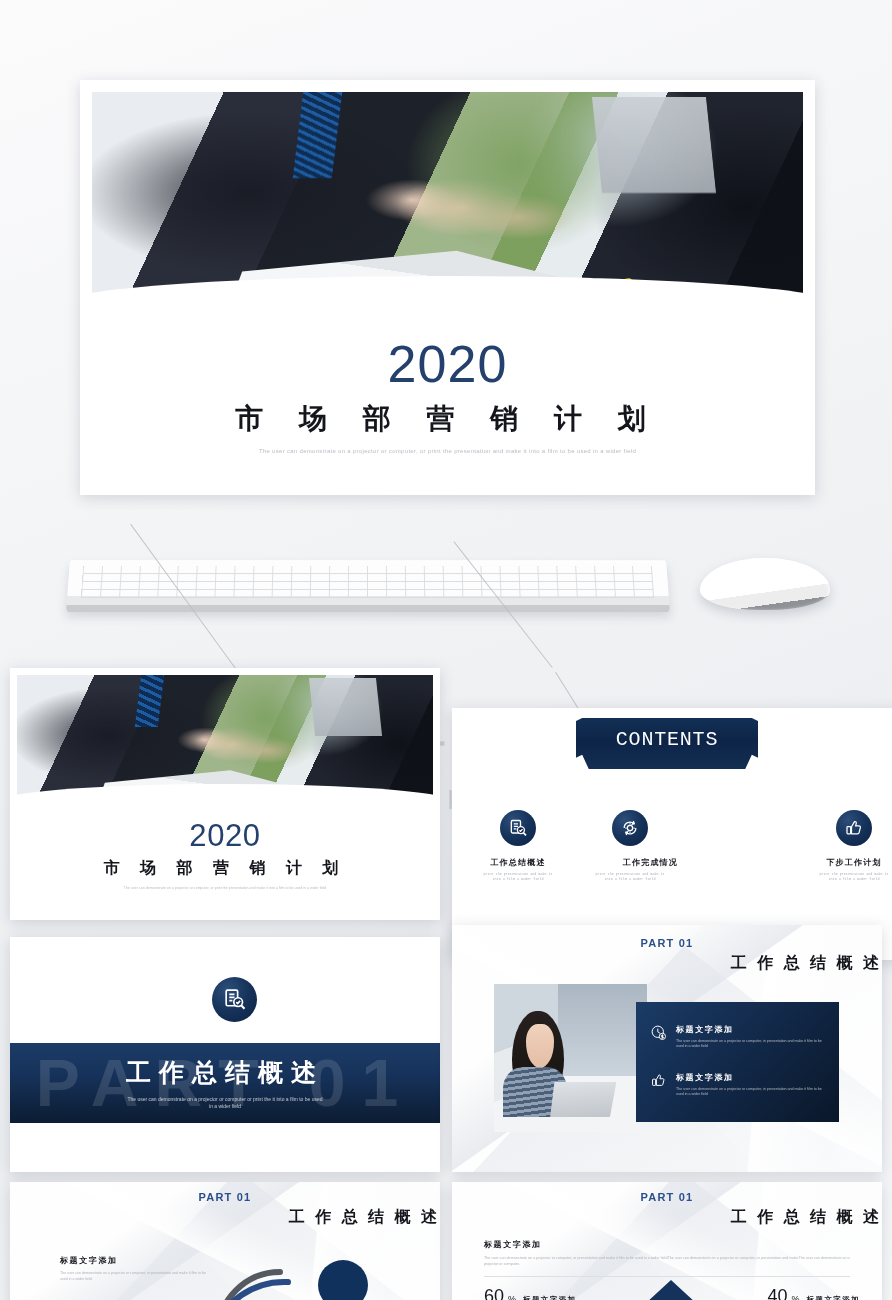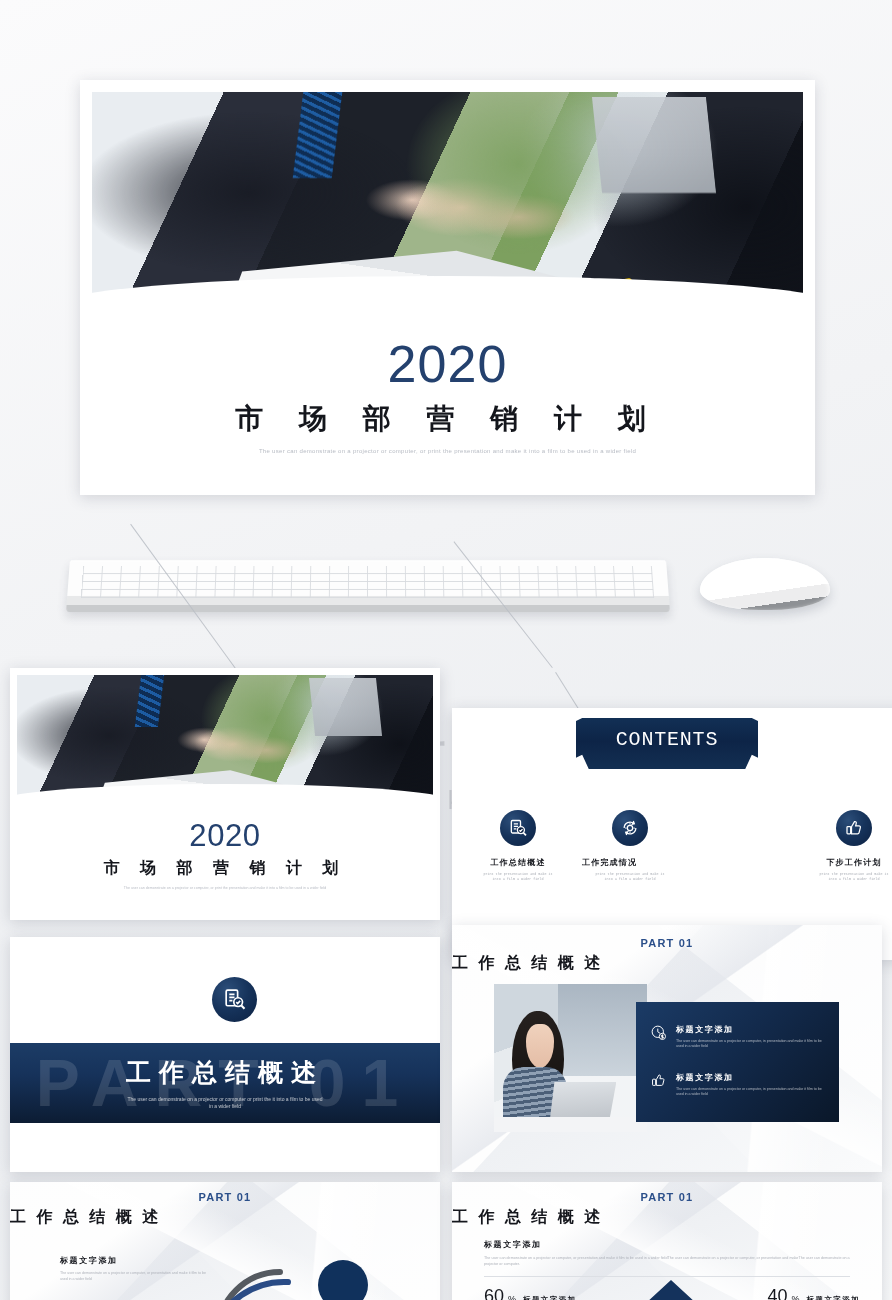--- a/index.html
+++ b/index.html
@@ -117,21 +117,21 @@
     background:linear-gradient(180deg,#1c3c66 0%,#16325a 40%,#0c1c33 100%);
     display:flex; flex-direction:column; align-items:center; justify-content:center; }
   .ghost { position:absolute; left:0; top:0; width:100%; height:100%;
     display:flex; align-items:center; justify-content:center;
     color:rgba(255,255,255,.13); font-weight:700; letter-spacing:.04em; }
   .band h2 { color:#fff; font-weight:700; position:relative; z-index:2; }
   .band p { color:rgba(255,255,255,.72); text-align:center; position:relative; z-index:2; line-height:1.5; }
 
   
   .ph-part { color:#2b4f8a; font-weight:700; text-align:center; }
-  .ph-cn { color:#15171d; font-weight:700; text-align:left; }
+  .ph-cn { color:#15171d; font-weight:700; text-align:right; }
 
   
   .photo-w { position:absolute; overflow:hidden;
     background:linear-gradient(160deg,#cfd7de 0 34%,#e7ebee 34% 58%,#f2f4f6 58% 100%); }
   .photo-w .win { position:absolute; right:0; top:0; width:58%; height:62%;
     background:
       linear-gradient(180deg,#aab6c2,#cbd4dc),
       repeating-linear-gradient(0deg, rgba(140,152,165,.55) 0 1px, rgba(0,0,0,0) 1px 22%),
       repeating-linear-gradient(90deg, rgba(140,152,165,.55) 0 1px, rgba(0,0,0,0) 1px 30%); }
   .photo-w .hair { position:absolute; left:12%; top:18%; width:34%; height:60%;
@@ -233,21 +233,21 @@
 
     <div style="position:absolute; left:130px; top:102px; width:96px;">
       <div class="cicle" style="width:36px;height:36px;margin:0 auto;">
         <svg width="20" height="20" viewBox="0 0 24 24" fill="none" stroke="#fff" stroke-width="1.5">
           <path d="M5 12a7 7 0 0 1 11.6-5.3M19 12a7 7 0 0 1-11.6 5.3"></path>
           <path d="M16 3.6l1.2 3.3-3.4.9M8 20.4l-1.2-3.3 3.4-.9" fill="#fff"></path>
           <circle cx="12" cy="12" r="3.2"></circle>
             <path d="M12 7.8v-1.4M12 17.6v-1.4M7.8 12H6.4M17.6 12h-1.4"></path>
         </svg>
       </div>
-      <div class="item-title" style="font-size:8px; letter-spacing:1.2px; text-align:left; margin-top:11px;">工作完成情况</div>
+      <div class="item-title" style="font-size:8px; letter-spacing:1.2px; text-align:right; margin-top:11px;">工作完成情况</div>
       <div class="item-desc" style="font-size:3.4px; margin-top:4px; padding:0 10px;">print the presentation and make it into a film a wider field</div>
     </div>
 
 
     <div style="position:absolute; left:354px; top:102px; width:96px;">
       <div class="cicle" style="width:36px;height:36px;margin:0 auto;">
         <svg width="20" height="20" viewBox="0 0 24 24" fill="none" stroke="#fff" stroke-width="1.5">
           <path d="M9 10.5l3.6-6.2c1.5-.3 2.4.6 2.1 2.1l-.7 3.1h4c1.2 0 1.9.9 1.6 2l-1.5 6c-.2.9-.9 1.4-1.8 1.4H9z"></path>
           <rect x="3.6" y="10.2" width="4.4" height="8.7" rx="1"></rect>
         </svg>

